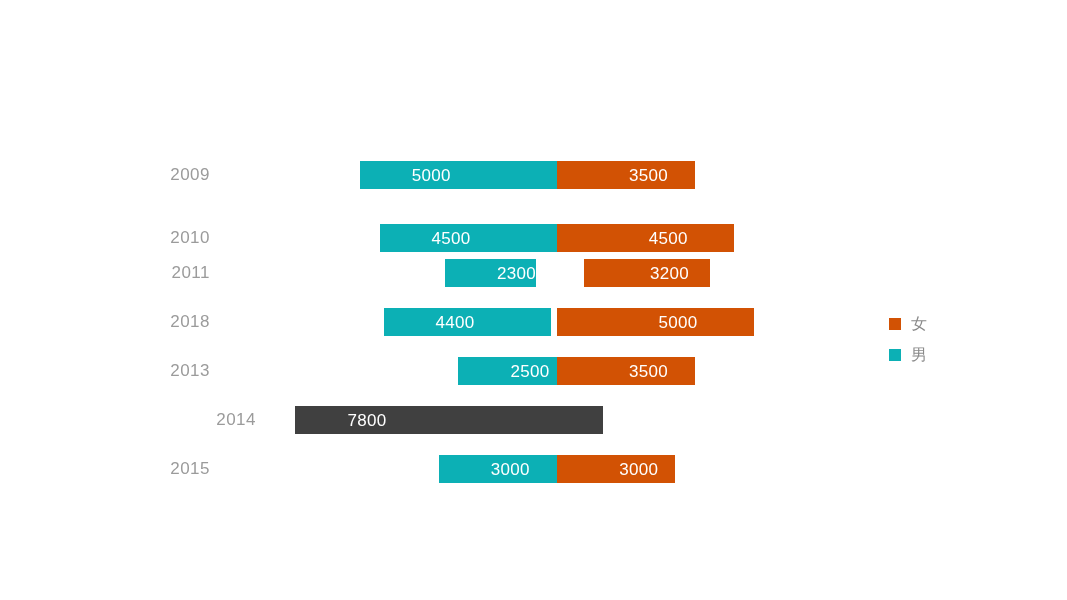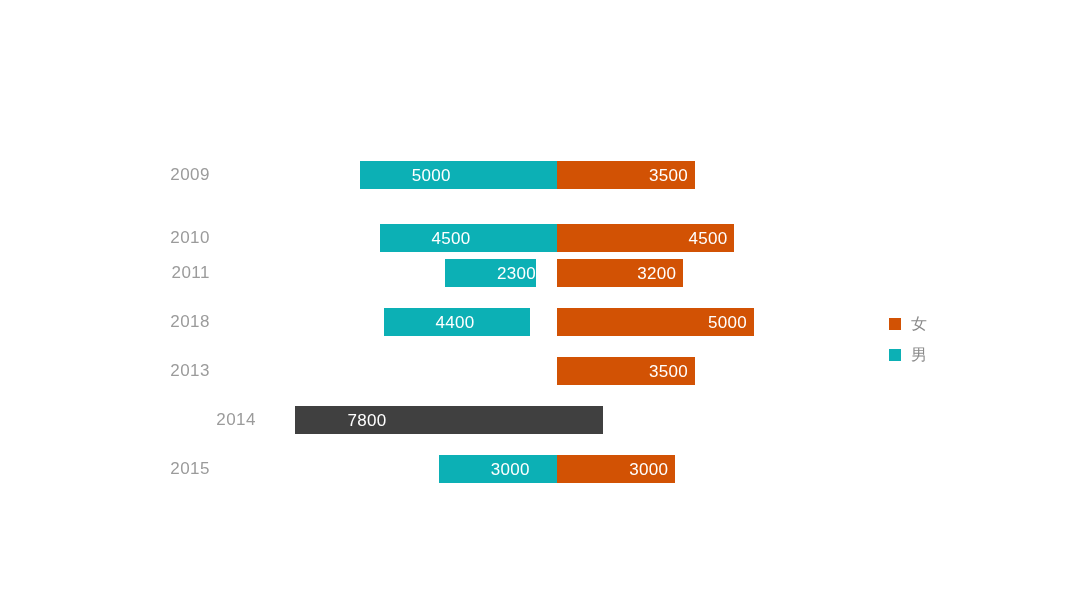--- a/index.html
+++ b/index.html
@@ -54,21 +54,21 @@
     display: flex;
     align-items: center;
     padding-left: 45px;
   }
   .bar-left {
     background: #0cb0b5;
     justify-content: flex-start;
   }
   .bar-right {
     background: #d25204;
-    justify-content: flex-end;
+    justify-content: center;
   }
   .bar-value {
     font-size: 17px;
     color: #ffffff;
     line-height: 1;
     white-space: nowrap;
     padding: 0 7px;
     letter-spacing: 0.3px;
   }
   .legend {
@@ -117,35 +117,38 @@
         </div>
         <div class="bar bar-right" style="left: 557px; width: 177.435px; background: rgb(210, 82, 4);">
           <span class="bar-value">4500</span>
         </div>
       </div>
       <div class="bar-row" style="top: 259px;">
         <div class="year-label">2011</div>
         <div class="bar bar-left" style="left: 445px; width: 90.689px; background: rgb(12, 176, 181);">
           <span class="bar-value">2300</span>
         </div>
-        <div class="bar bar-right" style="left: 557px; width: 126.176px; background: rgb(210, 82, 4);">
+        <div class="bar bar-right" style="left: 584px; width: 126.176px; background: rgb(210, 82, 4);">
           <span class="bar-value">3200</span>
         </div>
       </div>
       <div class="bar-row" style="top: 308px;">
         <div class="year-label">2018</div>
-        <div class="bar bar-left" style="left: 383.508px; width: 146px; background: rgb(12, 176, 181);">
+        <div class="bar bar-left" style="left: 383.508px; width: 167px; background: rgb(12, 176, 181);">
           <span class="bar-value">4400</span>
         </div>
         <div class="bar bar-right" style="left: 557px; width: 197.15px; background: rgb(210, 82, 4);">
           <span class="bar-value">5000</span>
         </div>
       </div>
       <div class="bar-row" style="top: 357px;">
         <div class="year-label">2013</div>
+        <div class="bar bar-left" style="left: 458.425px; width: 98.575px; background: rgb(12, 176, 181);">
+          <span class="bar-value">2500</span>
+        </div>
         <div class="bar bar-right" style="left: 557px; width: 138.005px; background: rgb(210, 82, 4);">
           <span class="bar-value">3500</span>
         </div>
       </div>
       <div class="bar-row" style="top: 406px; margin-left: 46px;">
         <div class="year-label">2014</div>
         <div class="bar bar-left" style="left: 249.446px; width: 307.554px; background: #404040;">
           <span class="bar-value">7800</span>
         </div>
       </div>

